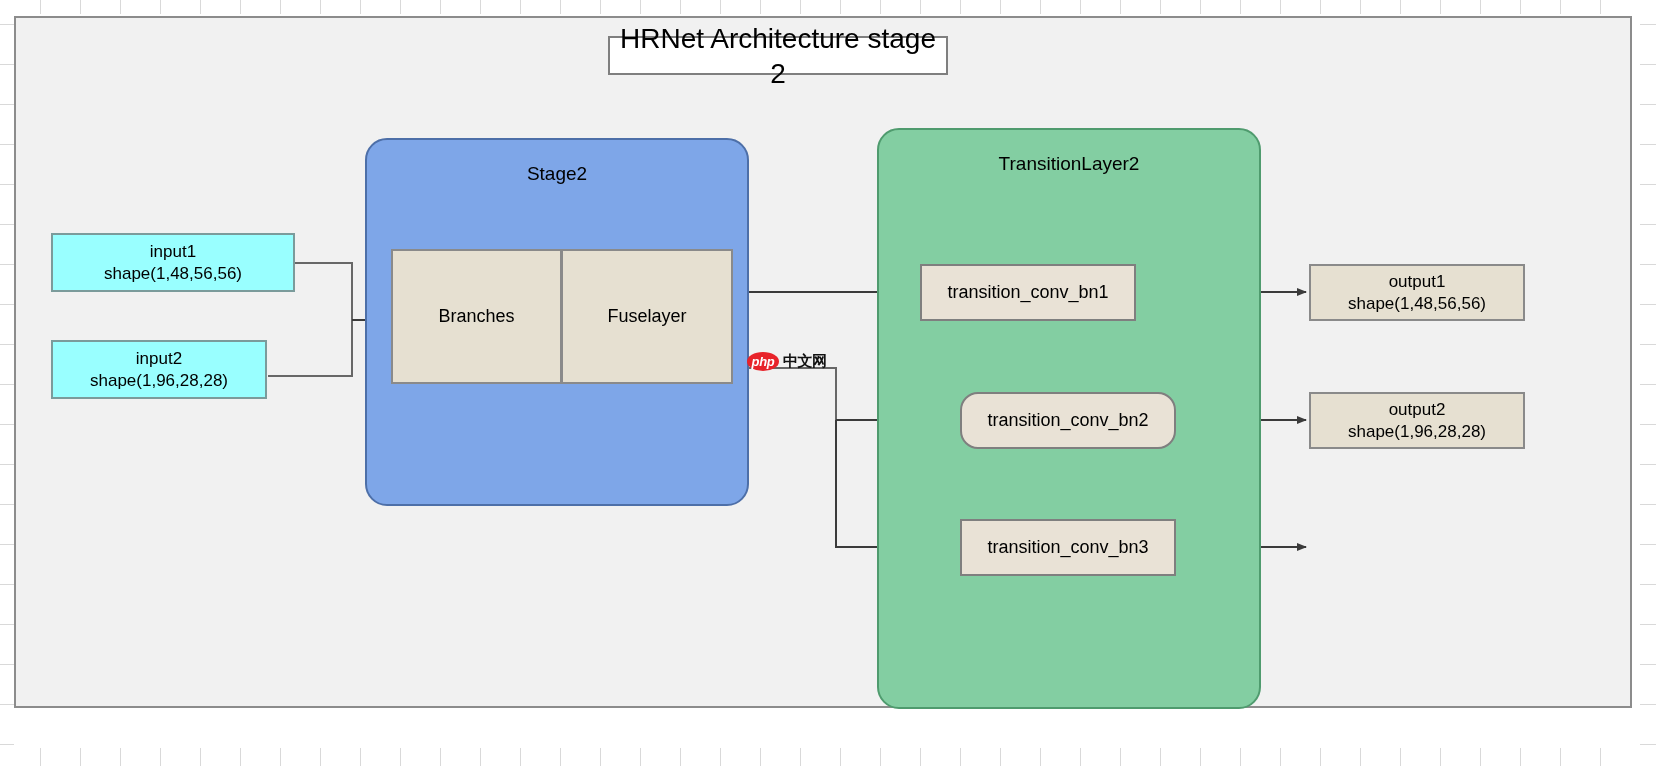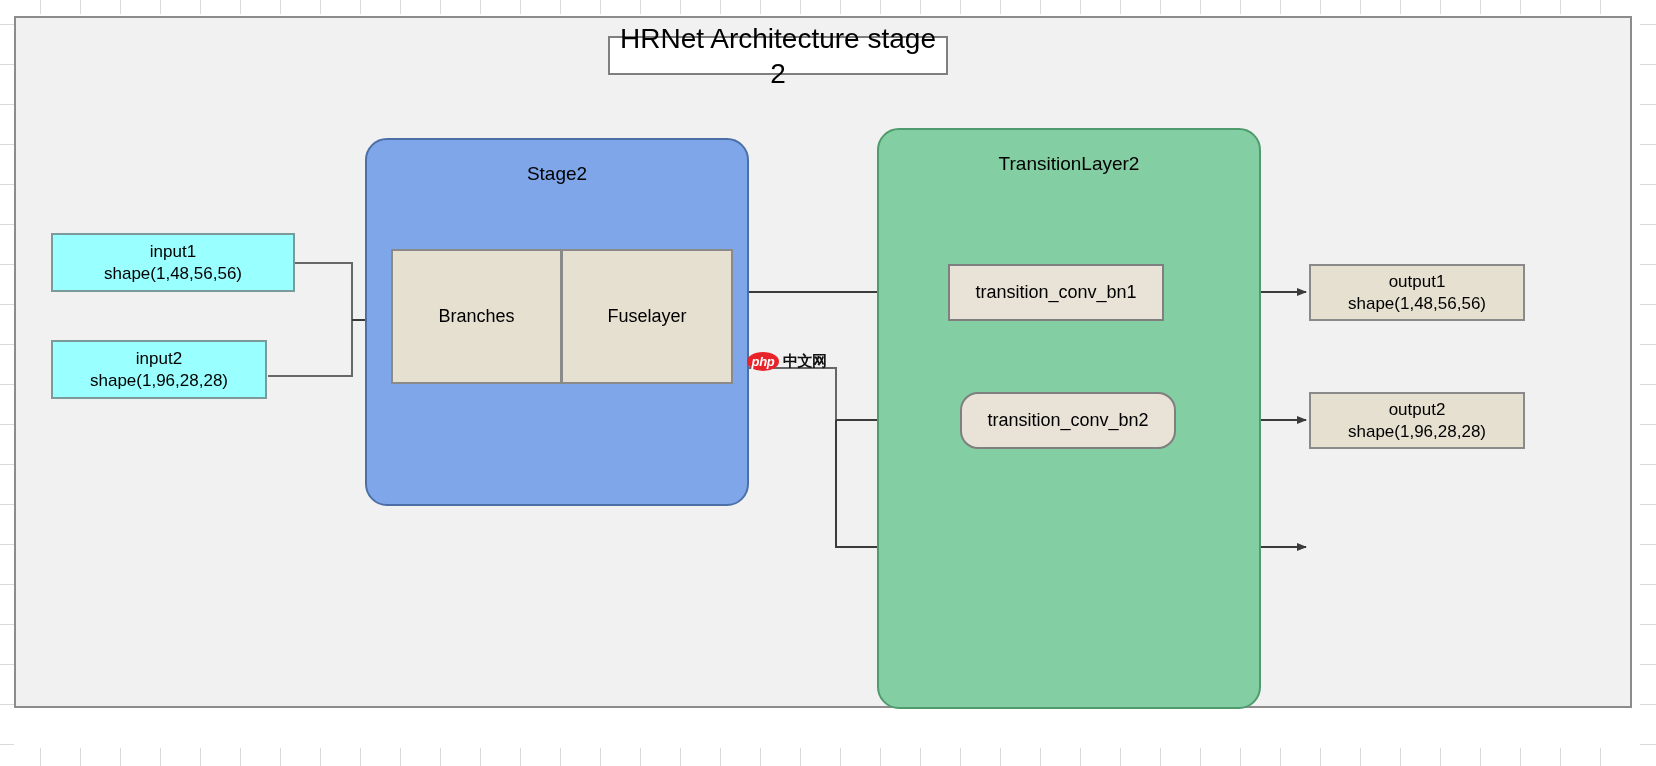--- a/index.html
+++ b/index.html
@@ -340,28 +340,31 @@
   </div>
 
   <div class="node sub-box" style="left:561px; top:249px; width:172px; height:135px;">
     <div>Fuselayer</div>
   </div>
 
   <div class="node group-green" style="left:877px; top:128px; width:384px; height:581px;">
     <div class="group-label">TransitionLayer2</div>
   </div>
 
-  <div class="node conv-box" style="left:948px; top:264px; width:216px; height:57px;">
+  <div class="node conv-box" style="left:920px; top:264px; width:216px; height:57px;">
     <div>transition_conv_bn1</div>
   </div>
 
   <div class="node conv-box" style="left:960px; top:392px; width:216px; height:57px;border-radius:18px;">
     <div>transition_conv_bn2</div>
   </div>
 
+  <div class="node conv-box" style="left:960px; top:519px; width:216px; height:57px;">
+    <div>transition_conv_bn3</div>
+  </div>
 
   <div class="node io-out" style="left:1309px; top:264px; width:216px; height:57px;">
     <div>output1</div>
     <div>shape(1,48,56,56)</div>
   </div>
 
   <div class="node io-out" style="left:1309px; top:392px; width:216px; height:57px;">
     <div>output2</div>
     <div>shape(1,96,28,28)</div>
   </div>

